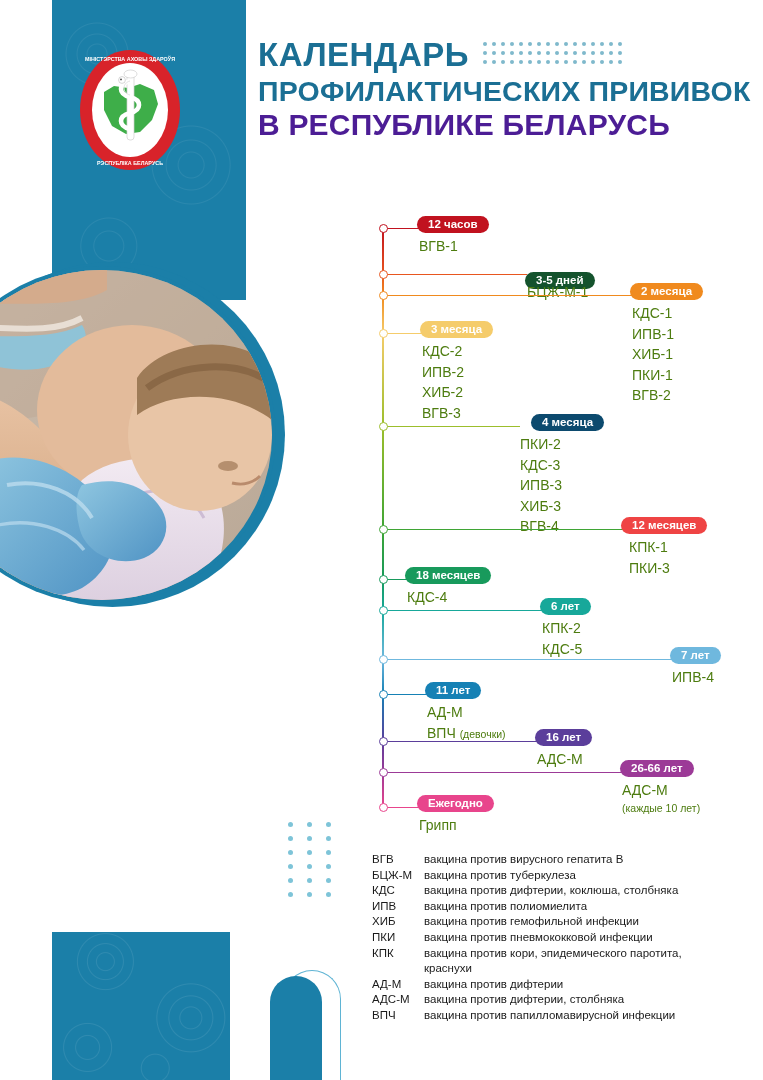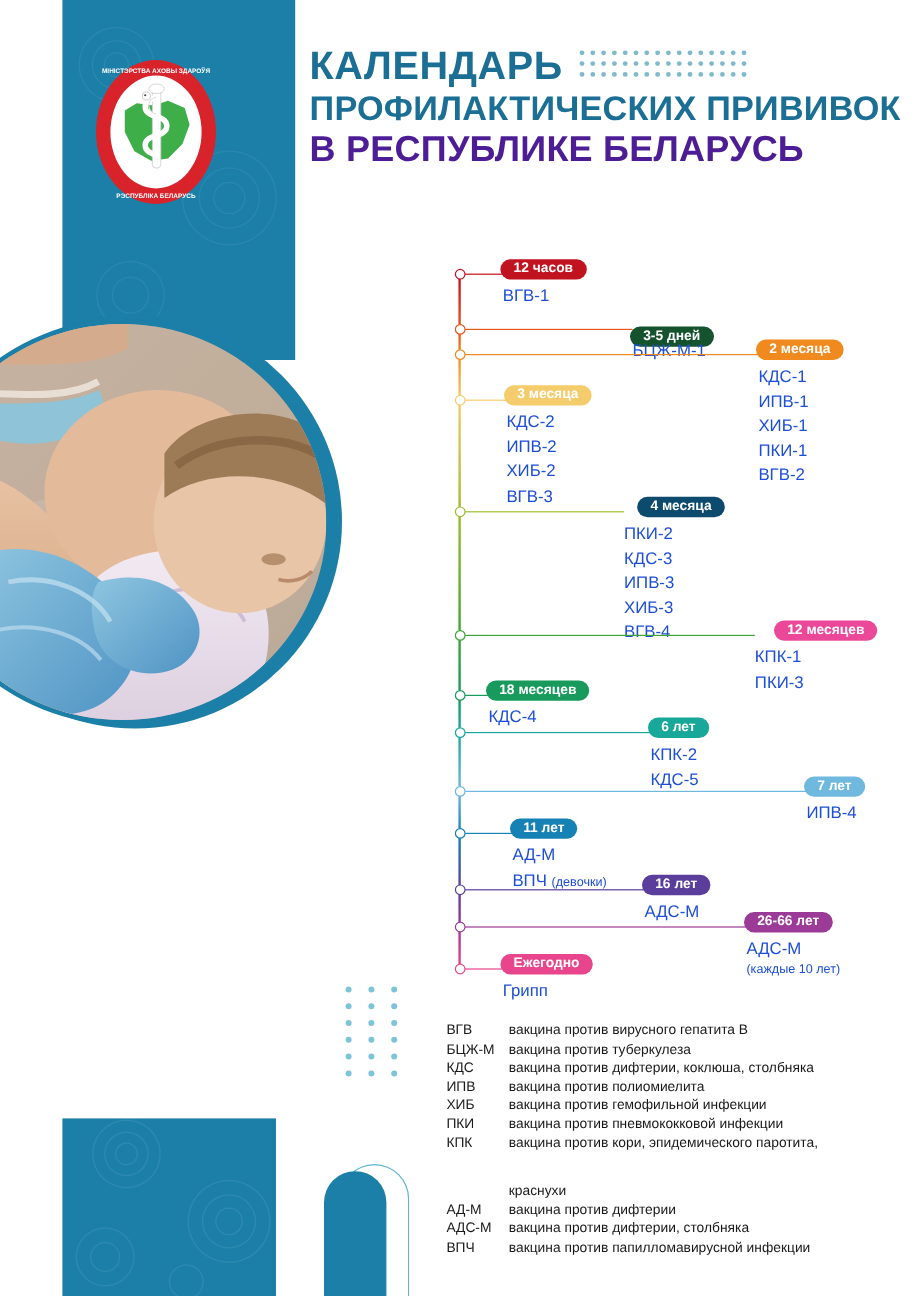--- a/index.html
+++ b/index.html
@@ -103,38 +103,38 @@
     background:#ffffff; border:1.6px solid #888;
   }
   .connector{ position:absolute; height:1.4px; }
 
   .badge{
     position:absolute; height:17px; border-radius:9px;
     color:#fff; font-size:11.5px; font-weight:bold; line-height:17px;
     padding:0 11px; white-space:nowrap;
   }
   .vlist{
-    position:absolute; font-size:14px; color:#1d4ed8; line-height:20.5px;
+    position:absolute; font-size:14px; color:#4d7c0f; line-height:20.5px;
     white-space:nowrap;
   }
   .vlist .sub{ font-size:10.5px; }
   .vlist .note{ font-size:10.5px; display:block; line-height:14px; }
 
   
   .dots-small{
     position:absolute; left:288px; top:822px;
     display:grid; grid-template-columns:repeat(3,1fr); gap:9px 14px; z-index:6;
   }
   .dots-small i{ width:5px; height:5px; border-radius:50%; background:#7ec4d8; display:block; }
 
   .legend{ position:absolute; left:372px; top:852px; width:380px; z-index:6; }
   .lrow{ display:flex; font-size:11.5px; color:#1a1a1a; line-height:15.6px; }
   .labbr{ width:52px; flex:none; font-weight:normal; }
   .ldesc{ flex:1; }
-  .lcont{ padding-left:52px; font-size:11.5px; color:#1a1a1a; line-height:15.6px;margin-top:25px; }
+  .lcont{ padding-left:52px; font-size:11.5px; color:#1a1a1a; line-height:15.6px; }
 </style>
 </head>
 <body>
 
 <div id="page">
 
   <div class="blue-top"></div>
   <div class="white-strip"></div>
   <div class="blue-bot"></div>
   <div class="pill-outline"></div>
@@ -306,21 +306,21 @@
       <div class="badge" style="left: 531px; top: 414px; background: #0c4a6e;">4 месяца</div>
       <div class="vlist" style="left: 520px; top: 434px;">
         <div>ПКИ-2</div>
         <div>КДС-3</div>
         <div>ИПВ-3</div>
         <div>ХИБ-3</div>
         <div>ВГВ-4</div>
       </div>
       <div class="connector" style="left: 387px; top: 529px; width: 242px; background: rgb(63, 165, 53);"></div>
       <div class="node" style="left: 379px; top: 525px; border-color: rgb(63, 165, 53);"></div>
-      <div class="badge" style="left: 645px; top: 517px; background: #ec4899;">12 месяцев</div>
+      <div class="badge" style="left: 621px; top: 517px; background: #ef4444;">12 месяцев</div>
       <div class="vlist" style="left: 629px; top: 537px;">
         <div>КПК-1</div>
         <div>ПКИ-3</div>
       </div>
       <div class="connector" style="left: 387px; top: 579px; width: 20px; background: rgb(24, 154, 92);"></div>
       <div class="node" style="left: 379px; top: 575px; border-color: rgb(24, 154, 92);"></div>
       <div class="badge" style="left: 405px; top: 567px; background: rgb(24, 154, 92);">18 месяцев</div>
       <div class="vlist" style="left: 407px; top: 587px;">
         <div>КДС-4</div>
       </div>

